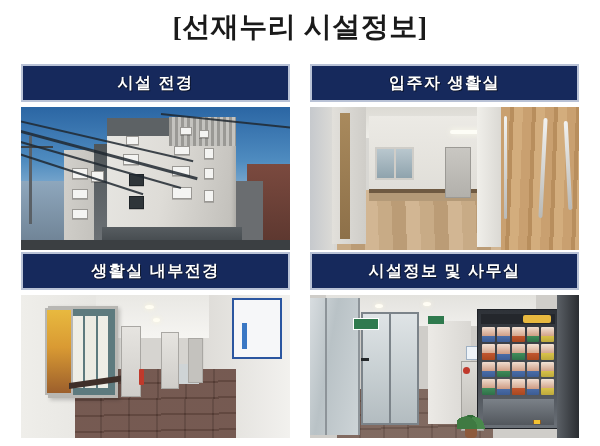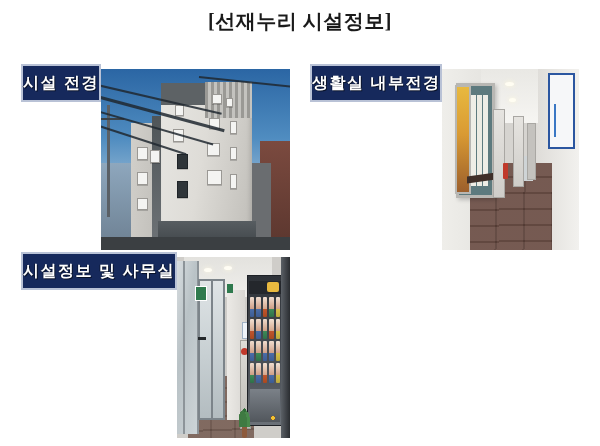--- a/index.html
+++ b/index.html
@@ -19,21 +19,21 @@
     height: 446px;
     background: #ffffff;
   }
   .page-title {
     position: absolute;
     left: 0;
     top: 8px;
     width: 600px;
     text-align: center;
     font-family: "Liberation Serif", "DejaVu Serif", serif;
-    font-size: 20px;
+    font-size: 28px;
     font-weight: bold;
     color: #1a1a1a;
     letter-spacing: 0.5px;
     white-space: nowrap;
   }
 
   .grid {
     position: absolute;
     left: 21px;
     top: 64px;
@@ -42,21 +42,21 @@
     display: grid;
     grid-template-columns: 269px 269px;
     grid-template-rows: 186px 186px;
     column-gap: 20px;
     row-gap: 2px;
   }
 
   .cell {
     position: relative;
     display: flex;
-    flex-direction: row;
+    flex-direction: column;
   }
 
   .label-bar {
     position: relative;
     height: 38px;
     background: #16295c;
     border: 2px solid #b9c2d6;
     box-sizing: border-box;
     display: flex;
     align-items: center;
@@ -470,20 +470,43 @@
         <div class="px-cross"></div>
         <div class="px-wire w1"></div>
         <div class="px-wire w2"></div>
         <div class="px-wire w3"></div>
         <div class="px-wire w4"></div>
         <div class="px-wire w5"></div>
         <div class="px-road"></div>
       </div>
     </div>
 
+    <div class="cell">
+      <div class="label-bar">
+        <span class="label-text">입주자 생활실</span>
+      </div>
+      <div class="photo photo-room">
+        <div class="pr-wall-leftedge"></div>
+        <div class="pr-ceiling"></div>
+        <div class="pr-wall-back"></div>
+        <div class="pr-floor"></div>
+        <div class="pr-floor-back"></div>
+        <div class="pr-baseboard"></div>
+        <div class="pr-window"></div>
+        <div class="pr-door-open"></div>
+        <div class="pr-light"></div>
+        <div class="pr-col-left"></div>
+        <div class="pr-wood-left"></div>
+        <div class="pr-col-right"></div>
+        <div class="pr-wood-right"></div>
+        <div class="pr-handle h3"></div>
+        <div class="pr-handle h1"></div>
+        <div class="pr-handle h2"></div>
+      </div>
+    </div>
 
     <div class="cell">
       <div class="label-bar">
         <span class="label-text">생활실 내부전경</span>
       </div>
       <div class="photo photo-corridor">
         <div class="pc-wall-left"></div>
         <div class="pc-wall-right"></div>
         <div class="pc-ceiling"></div>
         <div class="pc-downlight d1"></div>

